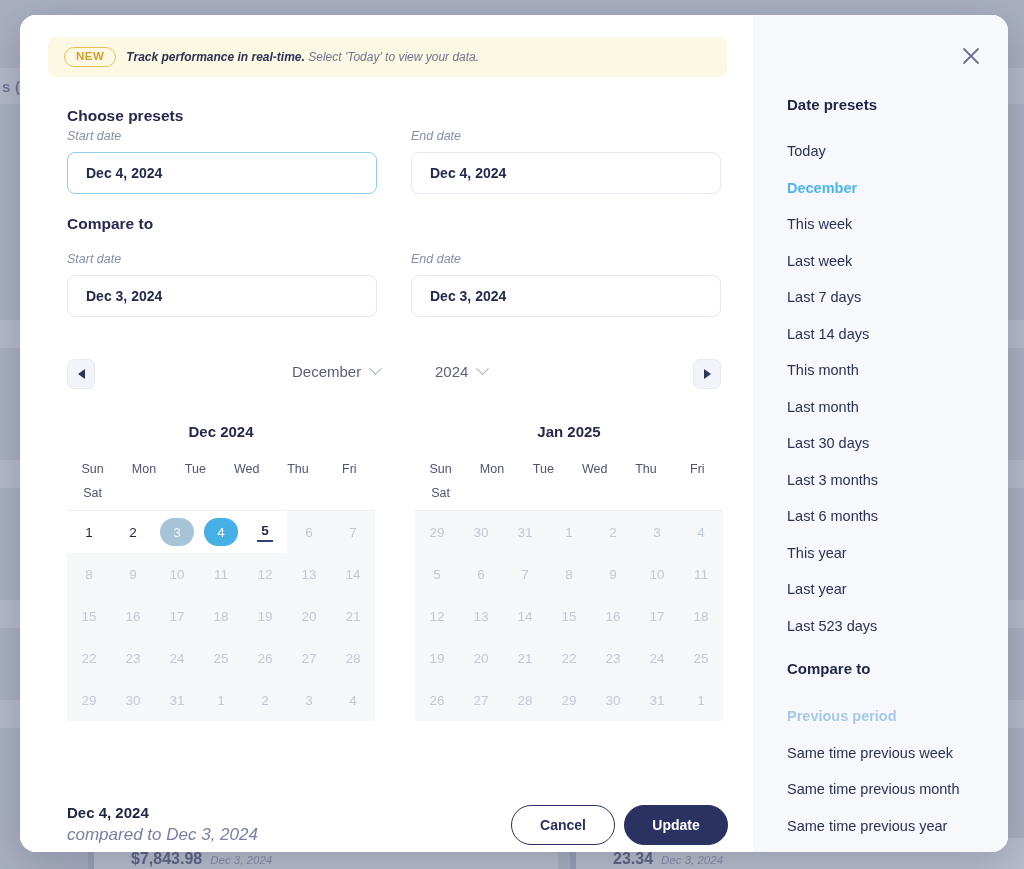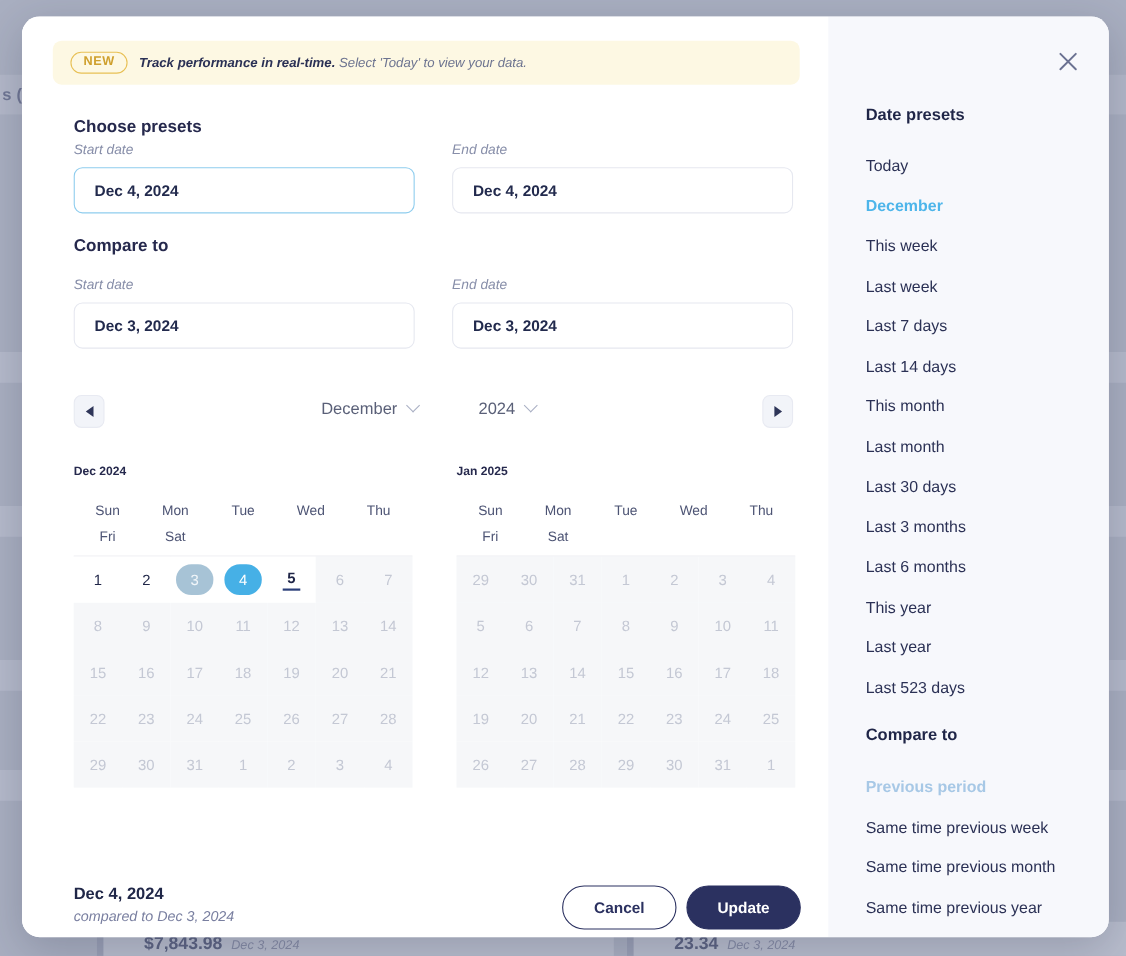--- a/index.html
+++ b/index.html
@@ -123,24 +123,24 @@
   #yearSelect { left: 415px; }
   .chev { display: inline-block; width: 9px; height: 9px;
     border-right: 1.6px solid #aab0c4; border-bottom: 1.6px solid #aab0c4;
     transform: rotate(45deg) translate(-2px,-2px); }
 
   
   .cal { position: absolute; top: 408px; width: 308px; }
   #calLeft { left: 47px; }
   #calRight { left: 395px; }
   .cal-title {
-    font-size: 11px; font-weight: 700; color: #26294d;
+    text-align: center; font-size: 15px; font-weight: 700; color: #26294d;
     margin-bottom: 22px;
   }
-  .dow-row { display: grid; grid-template-columns: repeat(5,1fr); }
+  .dow-row { display: grid; grid-template-columns: repeat(6,1fr); }
   .dow {
     text-align: center; font-size: 12.5px; color: #4d5474; padding-bottom: 10px;
   }
   .cal-body { border-top: 1px solid #ededf2; }
   .week { display: grid; grid-template-columns: repeat(7,1fr); }
   .day {
     height: 42px;
     display: flex; align-items: center; justify-content: center;
     font-size: 13.5px; color: #c4c8d4;
     background: #f6f7f9;
@@ -157,21 +157,21 @@
   .pill.selected { background: #46b0e6; color: #ffffff; }
   .today-mark {
     font-weight: 700; color: #1f2547; font-size: 13.5px;
     border-bottom: 2px solid #2b3f7a; padding: 0 4px 2px;
   }
 
   
   .footer-summary { position: absolute; left: 47px; top: 789px; }
   .footer-main { font-size: 15px; font-weight: 700; color: #202748; }
   .footer-sub { font-size: 12.5px; font-style: italic; color: #7a melhores; }
-  .footer-sub { font-size: 13px; color: #797fa0; margin-top: 4px; }
+  .footer-sub { font-size: 17px; color: #797fa0; margin-top: 4px; }
   .btn {
     position: absolute; top: 790px; height: 40px;
     border-radius: 21px;
     display: flex; align-items: center; justify-content: center;
     font-size: 14px; font-weight: 700; cursor: pointer;
   }
   #cancelBtn {
     left: 491px; width: 104px;
     border: 1.6px solid #2b3160; color: #2b3160; background: #fff;
   }

